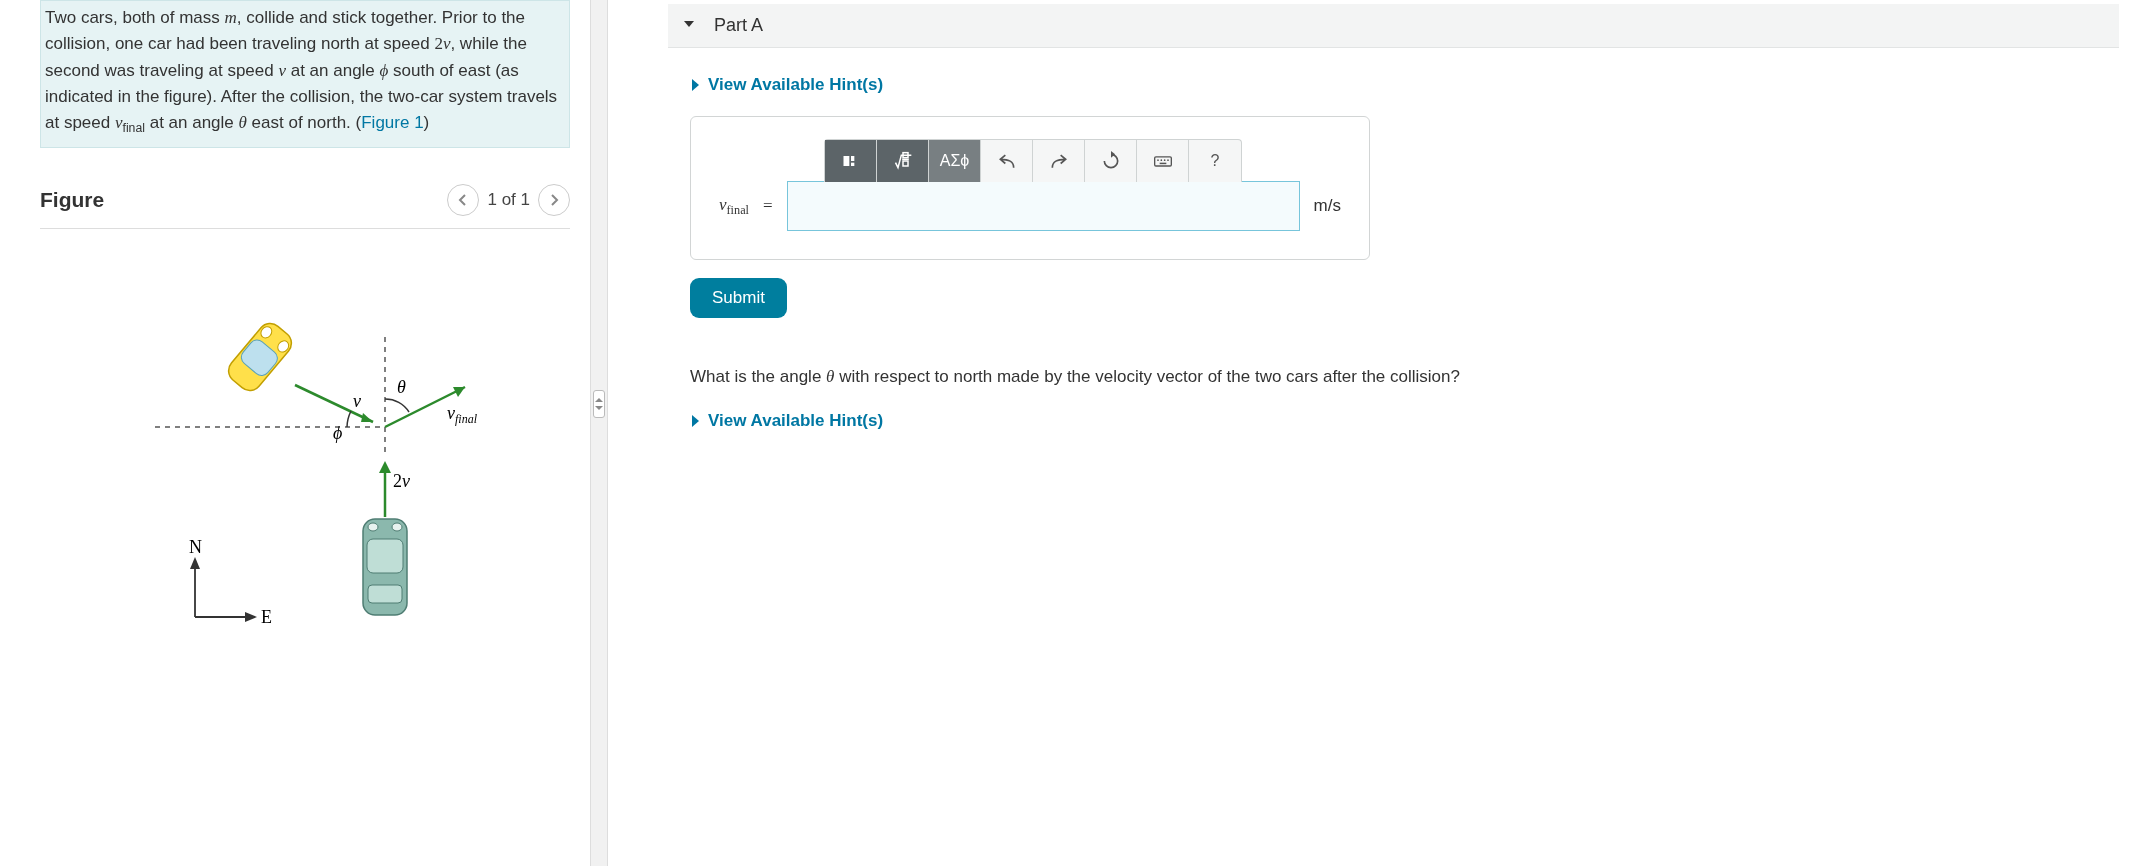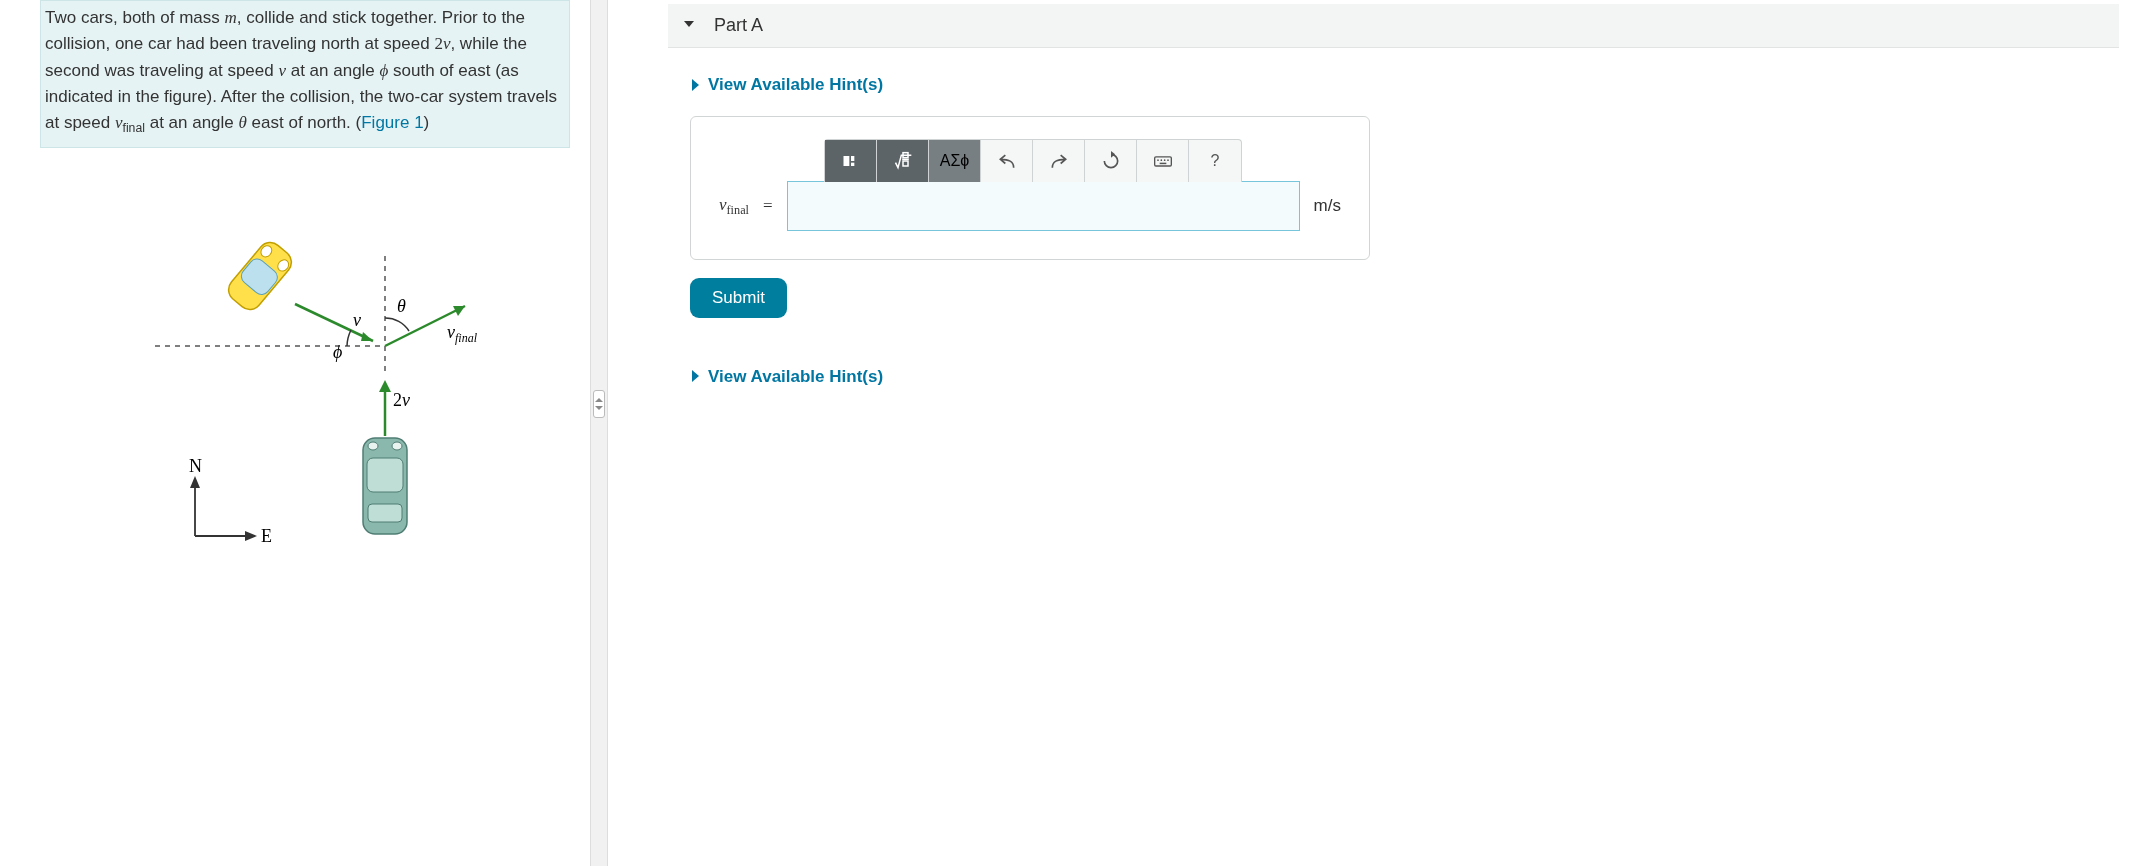--- a/index.html
+++ b/index.html
@@ -113,21 +113,21 @@
   .toolbar-wrapper { position: relative; width: 100%; height: 42px; }
   .tb-btn {
     width: 52px; height: 42px;
     display:flex; align-items:center; justify-content:center;
     border-right: 1px solid #cfd3d3;
     cursor: pointer;
     color: #555;
   }
   .tb-btn:last-child { border-right:none; }
   .tb-btn.dark { background:#5c6468; color:#fff; }
-  .tb-btn.dark2 { background:#787f82; color:#000000; }
+  .tb-btn.dark2 { background:#787f82; color:#ffffff; }
   .tb-btn svg { width:20px; height:20px; }
   .tb-btn .symtext { font-size:16px; }
   .answer-row { display:flex; align-items:center; gap:14px; width:100%; }
   .answer-label { font-family: 'Times New Roman', serif; font-style: italic; }
   .eq-sign { font-family: 'Times New Roman', serif; }
   .answer-input {
     flex: 1;
     height: 50px;
     border: 1px solid #77c5db;
     background: #f4fbfd;
@@ -159,20 +159,36 @@
   }
 </style>
 </head>
 <body>
 
 <div class="left-panel">
   <div class="problem-box">
     <span>Two cars, both of mass <span class="mi">m</span>, collide and stick together. Prior to the collision, one car had been traveling north at speed <span class="mn">2</span><span class="mi">v</span>, while the second was traveling at speed <span class="mi">v</span> at an angle <span class="mi">ϕ</span> south of east (as indicated in the figure). After the collision, the two-car system travels at speed <span class="mi">v</span><span class="sub">final</span> at an angle <span class="mi">θ</span> east of north. (<span class="link">Figure 1</span>)</span>
   </div>
 
+  <div class="figure-header">
+    <div class="figure-title">Figure</div>
+    <div class="pager">
+      <div class="pager-btn">
+        <svg viewBox="0 0 12 12">
+            <path d="M8 1 L3 6 L8 11" fill="none" stroke="currentColor" stroke-width="2"></path>
+          </svg>
+      </div>
+      <div class="pager-text">1 of 1</div>
+      <div class="pager-btn">
+        <svg viewBox="0 0 12 12">
+            <path d="M4 1 L9 6 L4 11" fill="none" stroke="currentColor" stroke-width="2"></path>
+          </svg>
+      </div>
+    </div>
+  </div>
 
   <div class="figure-image">
     <svg class="figure-svg" viewBox="0 0 420 420">
 
       <line x1="60" y1="170" x2="290" y2="170" stroke="#555" stroke-width="1.5" stroke-dasharray="5,5"></line>
 
       <line x1="290" y1="80" x2="290" y2="200" stroke="#555" stroke-width="1.5" stroke-dasharray="5,5"></line>
 
       <g transform="translate(165,100) rotate(-50)">
         <rect x="-35" y="-18" width="70" height="36" rx="12" fill="#ffe04a" stroke="#c29f00" stroke-width="1.5"></rect>
@@ -306,20 +322,21 @@
           <span class="units">m/s</span>
         </div>
       </div>
     </div>
 
     <button class="submit-btn">Submit</button>
   </div>
 
   <div class="part-section">
 
+    <div class="question-text">What is the angle <span class="mi">θ</span> with respect to north made by the velocity vector of the two cars after the collision?</div>
 
     <div class="hints-link">
       <svg viewBox="0 0 10 14">
           <path d="M2 1 L9 7 L2 13 Z"></path>
         </svg>
       <span>View Available Hint(s)</span>
     </div>
   </div>
 
 </div>

